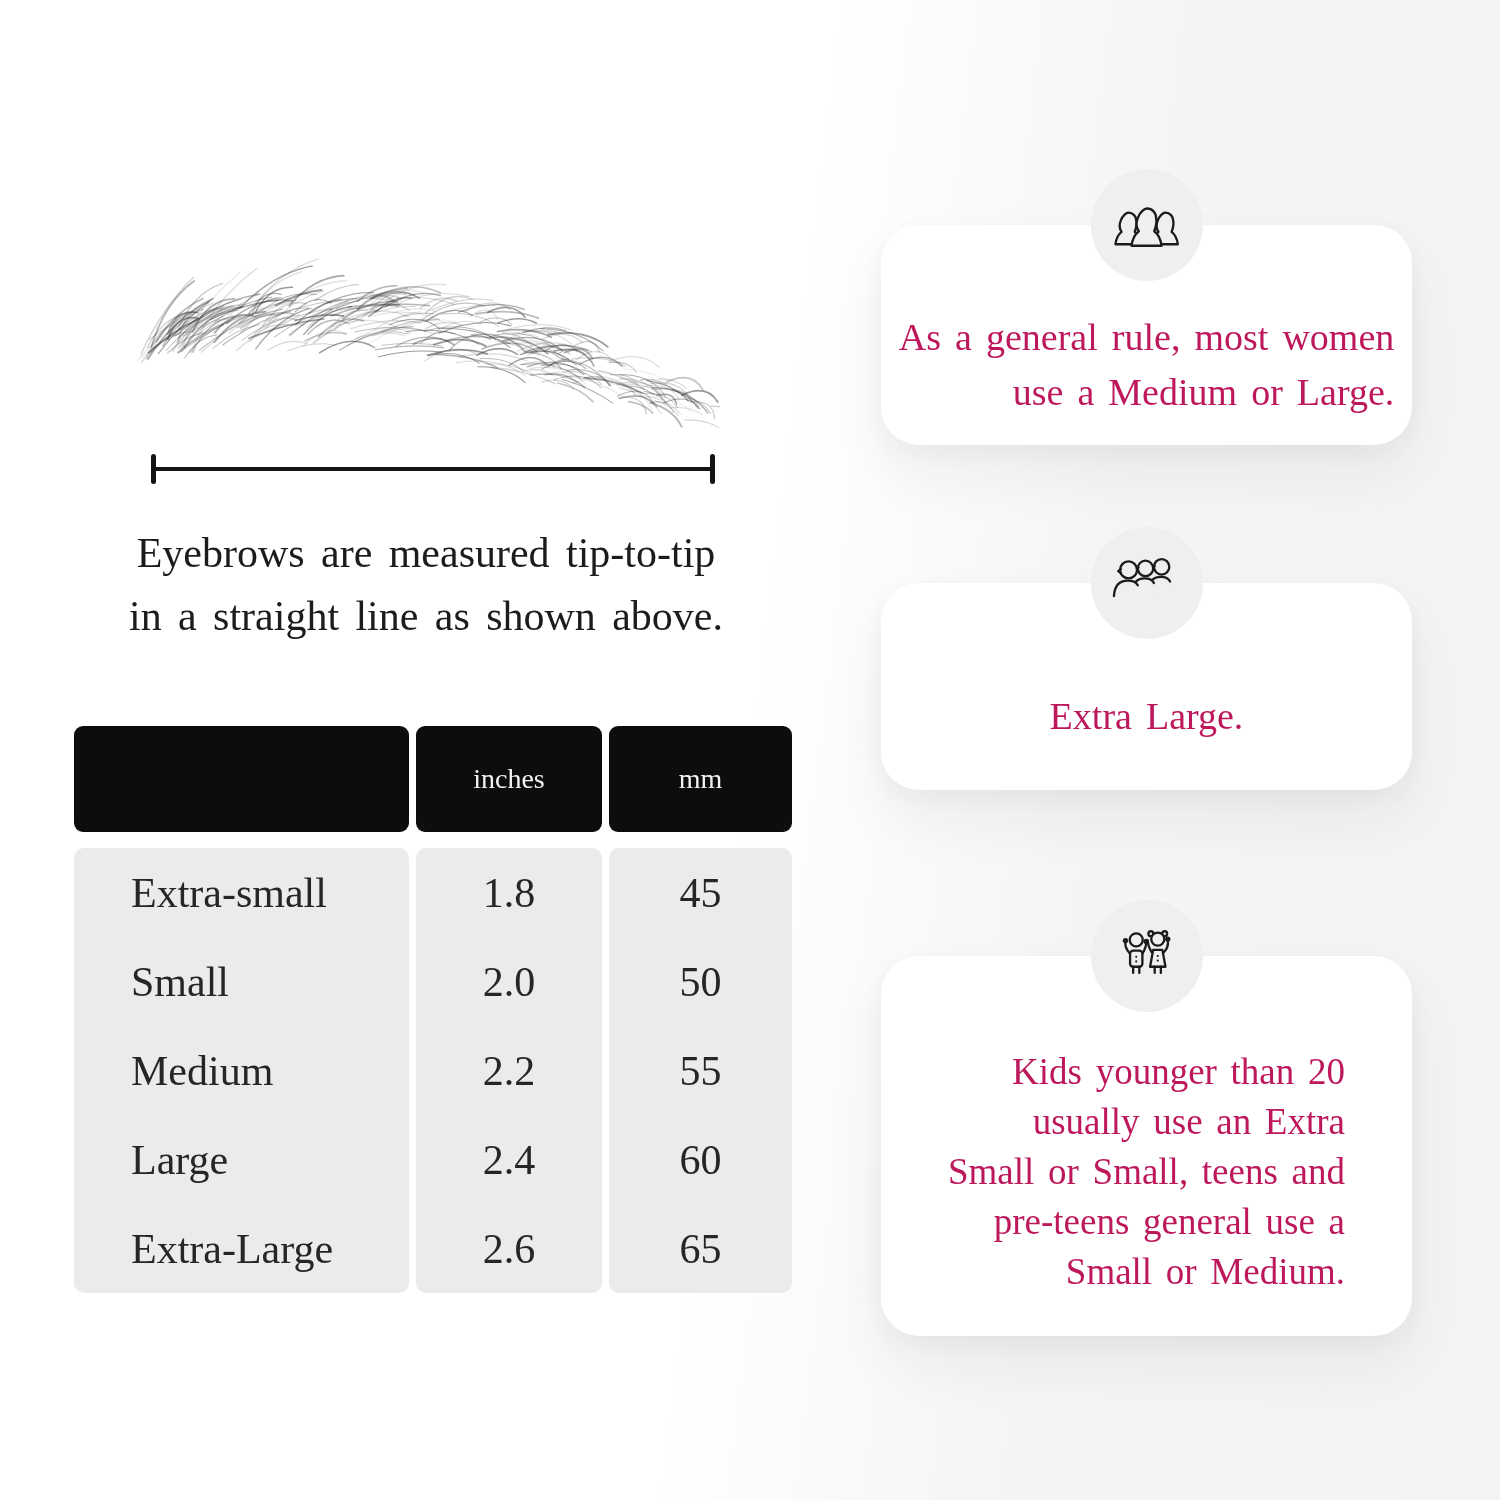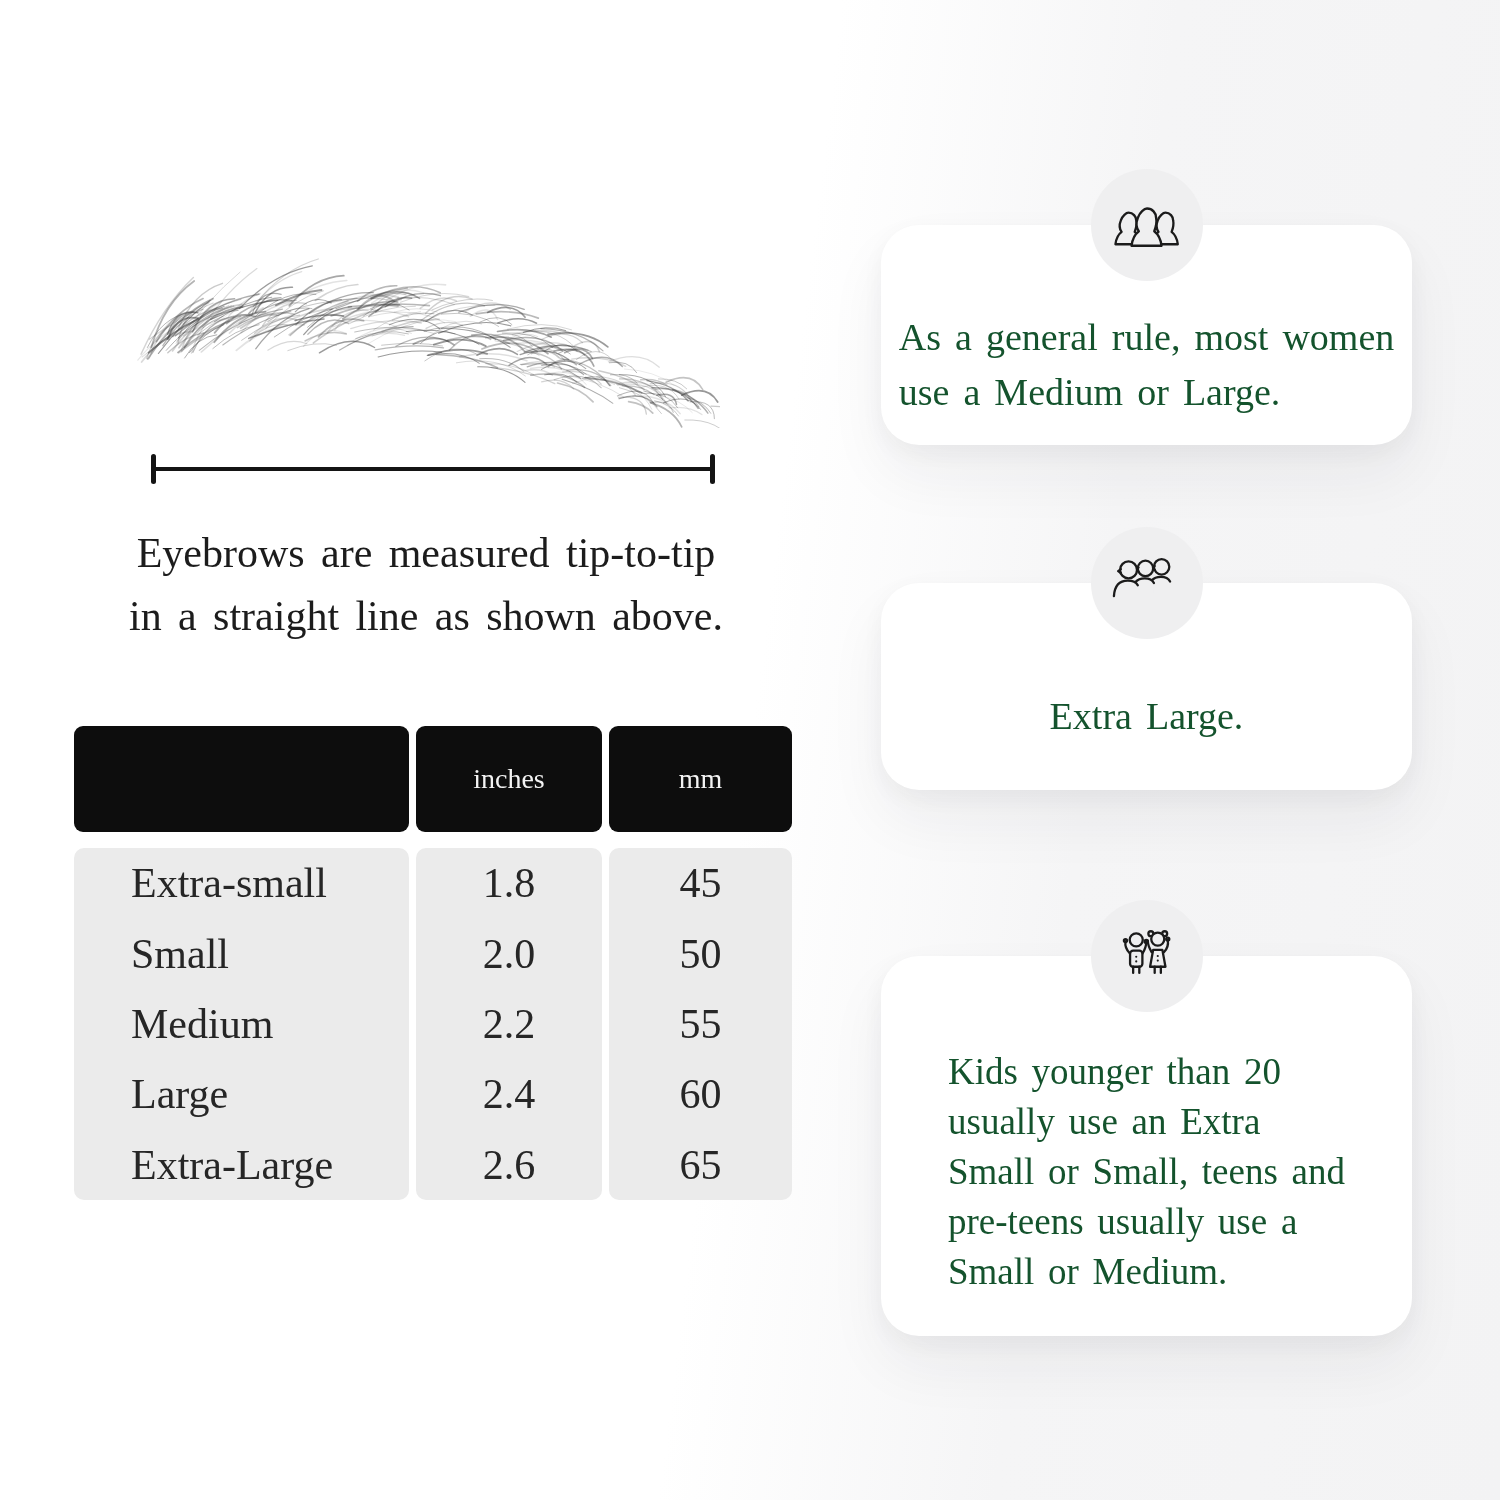--- a/index.html
+++ b/index.html
@@ -29,21 +29,21 @@
   }
   
   .size-table{position:absolute;left:74px;top:726px;width:718px;}
   .thead,.tbody{display:grid;grid-template-columns:335px 186px 183px;column-gap:7px;}
   .th{
     height:106px;background:#0d0d0d;border-radius:9px;color:#f3f3f3;
     font-size:28px;display:flex;align-items:center;justify-content:center;
   }
   .tbody{margin-top:16px;}
   .tcol{
-    background:#ebebeb;border-radius:10px;height:352px;
+    background:#ebebeb;border-radius:10px;height:445px;
     display:flex;flex-direction:column;justify-content:space-between;
   }
   .cell{
     height:89px;display:flex;align-items:center;justify-content:center;
     font-size:42px;color:#262626;word-spacing:0.1em;
   }
   .tcol.labels .cell{justify-content:flex-start;padding-left:57px;}
   
   .card{
     position:absolute;left:881px;width:531px;background:#ffffff;border-radius:38px;
@@ -54,21 +54,21 @@
   .card1{top:225px;height:220px;}
   .card2{top:583px;height:207px;}
   .card3{top:956px;height:380px;padding-top:52px;}
   .badge{
     position:absolute;top:-56px;left:50%;transform:translateX(-50%);
     width:112px;height:112px;border-radius:50%;background:#efeff0;
     display:flex;align-items:center;justify-content:center;
   }
   .badge svg{width:78px;height:60px;display:block;}
   .card-text{
-    font-size:38px;line-height:55px;text-align:left;color:#14532d;
+    font-size:38px;line-height:55px;text-align:right;color:#be185d;
     word-spacing:0.12em;
   }
   .card3 .card-text{font-size:37px;line-height:50px;}
   .icon-stroke{fill:none;stroke:#1b1b1b;stroke-width:3;stroke-linecap:round;stroke-linejoin:round;}
   .icon-fill{fill:#efeff0;stroke:none;}
   .icon-dot{fill:#1b1b1b;stroke:none;}
 </style>
 </head>
 <body>
 
@@ -482,18 +482,18 @@
         <path class="icon-stroke" d="M58,31 L54,53 L74,53 L70,31 Z"></path>
         <circle class="icon-dot" cx="64" cy="39" r="1.4"></circle>
         <circle class="icon-dot" cx="64" cy="45" r="1.4"></circle>
         <path class="icon-stroke" d="M60,53 v8 M68,53 v8"></path>
       </svg>
     </div>
     <div class="card-text">
       <div>Kids younger than 20</div>
       <div>usually use an Extra</div>
       <div>Small or Small, teens and</div>
-      <div>pre-teens usually use a</div>
+      <div>pre-teens general use a</div>
       <div>Small or Medium.</div>
     </div>
   </div>
 
 </div>
 
 </body></html>

